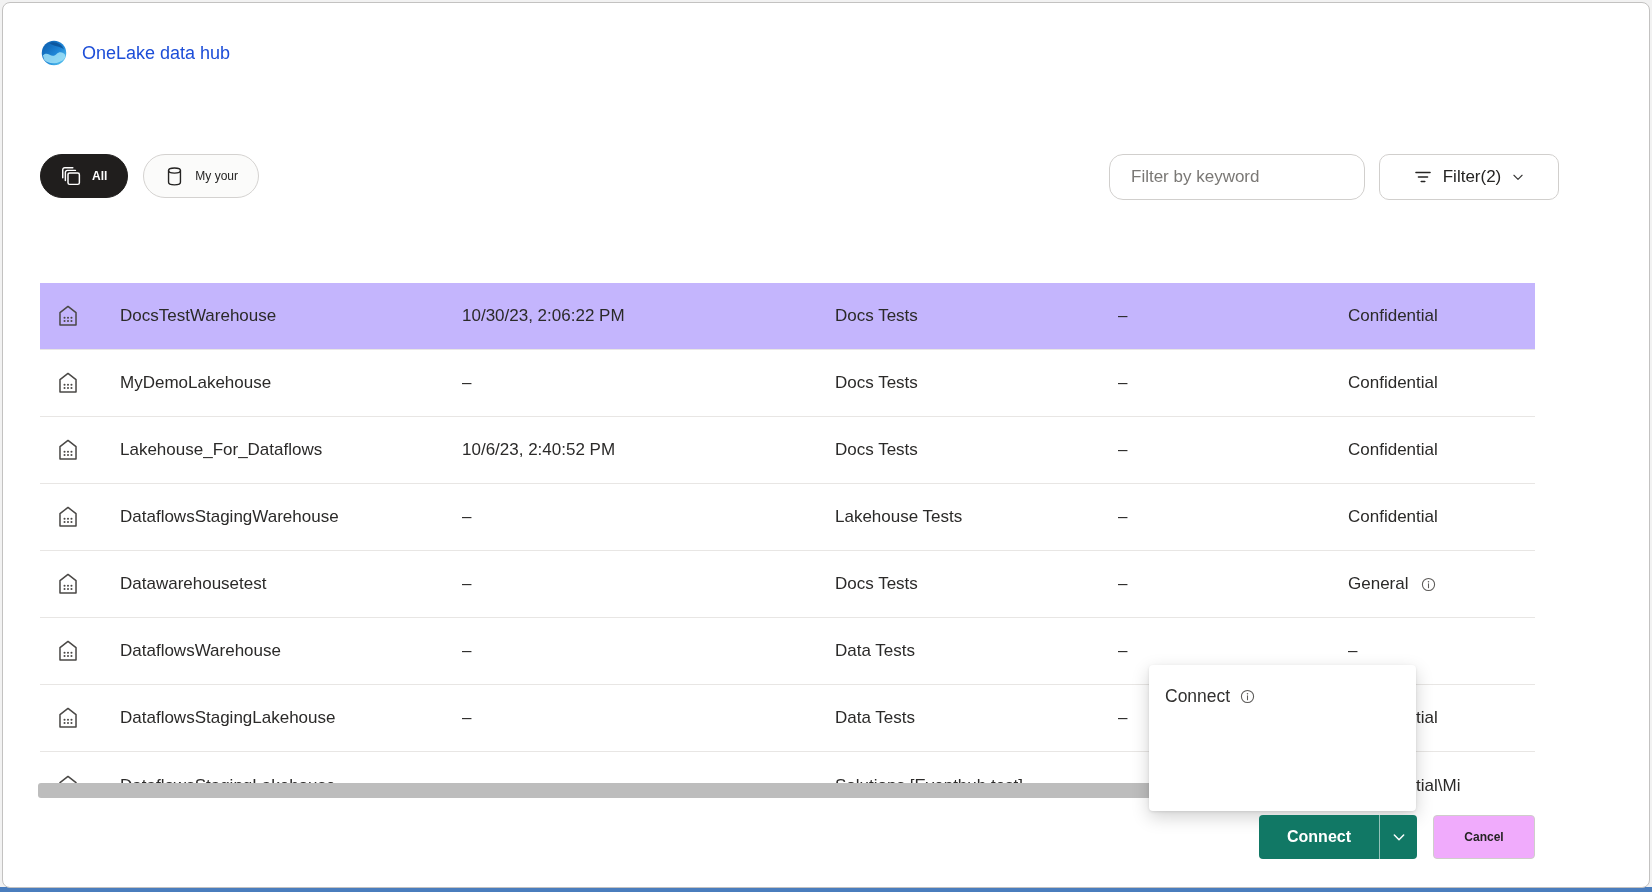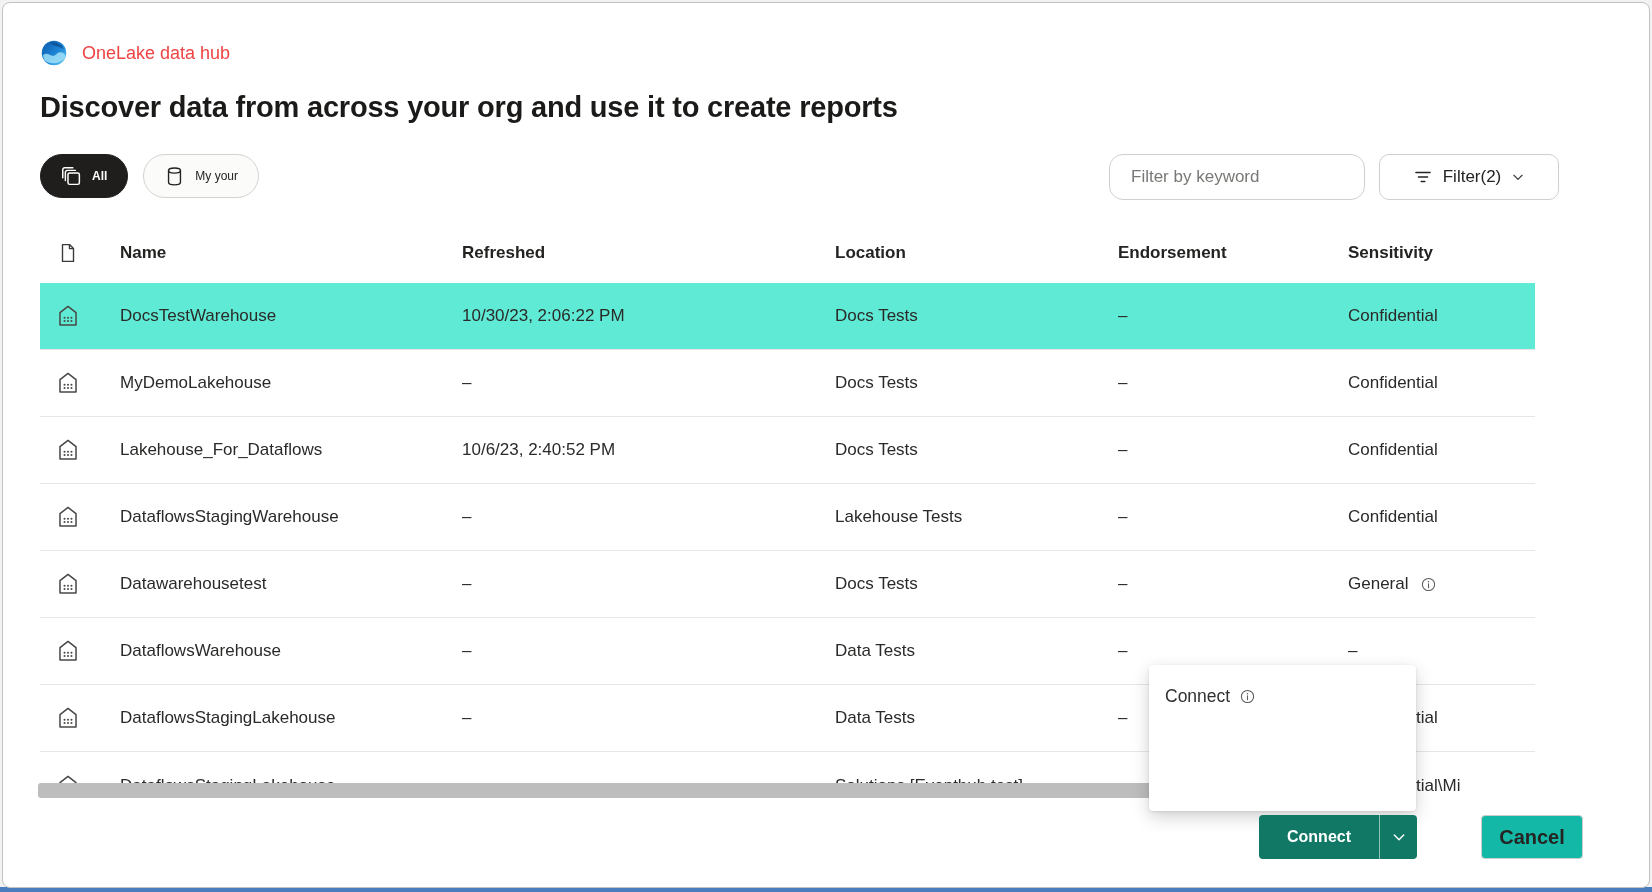--- a/index.html
+++ b/index.html
@@ -7,21 +7,21 @@
     font-family:"Liberation Sans", sans-serif; }
   .page { position:relative; width:1652px; height:892px; background:#f2f2f2; }
   .page-bottom-strip { position:absolute; left:0; bottom:0; width:100%; height:5px;
     background:#4a7dbd; }
   .dialog { position:absolute; left:2px; top:2px; width:1648px; height:886px;
     background:#ffffff; border:1px solid #c3c2c1; border-radius:8px; overflow:hidden; }
 
   
   .app-header { position:absolute; left:37px; top:36px; display:flex; align-items:center; gap:14px; }
   .app-header .logo { width:28px; height:28px; }
-  .app-title { font-size:18px; color:#ef4444; }
+  .app-title { font-size:18px; color:#1d4ed8; }
   .heading { position:absolute; left:37px; top:88px; font-size:29px; font-weight:700;
     color:#1b1a19; letter-spacing:-0.2px; }
 
   
   .pills { position:absolute; left:37px; top:151px; display:flex; gap:15px; }
   .pill { display:flex; align-items:center; gap:10px; height:44px; padding:0 20px;
     border-radius:22px; font-size:12px; cursor:pointer; border:1px solid #d4d2d0;
     background:#fbfbfa; color:#252423; }
   .pill.active { background:#201e1d; border-color:#201e1d; color:#ffffff; font-weight:700; }
   .pill svg { flex:none; }
@@ -44,21 +44,21 @@
     font-weight:700; color:#242322; }
   .c-icon { position:absolute; left:14px; top:50%; transform:translateY(-50%); width:28px;
     display:flex; justify-content:center; }
   .c-name { left:80px; } .c-ref { left:422px; } .c-loc { left:795px; }
   .c-end { left:1078px; } .c-sens { left:1308px; }
 
   .rows-clip { position:absolute; left:0; top:280px; width:1648px; height:517px;
     overflow:hidden; }
   .row { position:absolute; left:37px; width:1495px; height:67px;
     border-bottom:1px solid #e8e6e4; cursor:pointer; }
-  .row.selected { background:#5eead4; }
+  .row.selected { background:#c4b5fd; }
   .row .cell { position:absolute; top:50%; transform:translateY(-50%); font-size:17px;
     color:#2b2a29; white-space:nowrap; }
   .row .cell.with-info { display:flex; align-items:center; gap:12px; }
 
   .hscrollbar { position:absolute; left:35px; top:780px; width:1248px; height:15px;
     background:#bdbdbd; border-radius:3px; z-index:5; cursor:pointer; }
 
   
   .menu { position:absolute; left:1146px; top:662px; width:267px; height:146px;
     background:#ffffff; border-radius:4px; z-index:10;
@@ -71,23 +71,23 @@
   
   .split-btn { position:absolute; left:1256px; top:812px; height:44px; display:flex;
     z-index:11; }
   .btn-connect { width:120px; height:44px; background:#117865; color:#ffffff;
     border:none; border-radius:4px 0 0 4px; font-size:16px; font-weight:700;
     cursor:pointer; font-family:"Liberation Sans", sans-serif; }
   .btn-connect-chev { width:38px; height:44px; background:#117865; border:none;
     border-left:1px solid rgba(255,255,255,0.55); border-radius:0 4px 4px 0;
     display:flex; align-items:center; justify-content:center; cursor:pointer; }
   .btn-cancel { position:absolute; left:1430px; top:812px; width:102px; height:44px;
-    background:#14b8a6; border:1px solid #cfcdcb; border-radius:4px; font-size:20px;
+    background:#f0abfc; border:1px solid #cfcdcb; border-radius:4px; font-size:12px;
     font-weight:700; color:#252423; cursor:pointer; z-index:11;
-    font-family:"Liberation Sans", sans-serif;margin-left:48px; }
+    font-family:"Liberation Sans", sans-serif; }
 </style>
 </head>
 <body>
 
 <div class="page">
   <div class="page-bottom-strip"></div>
   <div class="dialog">
 
     <div class="app-header">
       <svg class="logo" viewBox="0 0 24 24">
@@ -98,21 +98,20 @@
               <stop offset="1" stop-color="#64d2f4"></stop>
           </linearGradient>
         </defs>
         <circle cx="12" cy="12" r="10.5" fill="url(#lg1)"></circle>
         <path d="M2.5 14 C7 9.5, 9.5 17.5, 14 13 C17 10, 20 11.5, 21.5 13.5 L21.5 16 C18 21.5, 7 22.5, 3.5 17.5 Z" fill="#9fe0f7" opacity="0.85"></path>
         <path d="M8 3.5 C13 1.5, 19 4.5, 20.5 9 C17 6, 12 6.5, 8 3.5 Z" fill="#0a4f94" opacity="0.8"></path>
       </svg>
       <span class="app-title">OneLake data hub</span>
     </div>
 
-    <h1 class="heading">Discover data from across your org and use it to create reports</h1>
 
     <div class="pills">
       <button class="pill active">
         <svg width="21" height="21" viewBox="0 0 24 24" fill="none" stroke="#ffffff" stroke-width="1.7" stroke-linejoin="round" stroke-linecap="round">
           <rect x="8" y="8" width="13" height="13" rx="2"></rect>
           <path d="M5 16.5 V7.3 A2.3 2.3 0 0 1 7.3 5 H16.5"></path>
           <path d="M2 13.5 V4.3 A2.3 2.3 0 0 1 4.3 2 H13.5"></path>
         </svg>
         <span>All</span>
       </button>
@@ -137,33 +136,20 @@
         <path d="M3.5 6.5 H20.5"></path>
           <path d="M6.5 12 H17.5"></path>
           <path d="M9.8 17.5 H14.2"></path>
       </svg>
       <span>Filter(2)</span>
       <svg width="14" height="14" viewBox="0 0 24 24" fill="none" stroke="#3b3a39" stroke-width="2" stroke-linecap="round" stroke-linejoin="round">
         <path d="M5 9 L12 16 L19 9"></path>
       </svg>
     </button>
 
-    <div class="thead">
-      <span class="c-icon">
-        <svg width="22" height="22" viewBox="0 0 24 24" fill="none" stroke="#3b3a39" stroke-width="1.5" stroke-linejoin="round">
-          <path d="M6 2.8 H13.6 L18 7.2 V21.2 H6 Z"></path>
-            <path d="M13.6 2.8 V7.2 H18"></path>
-        </svg>
-      </span>
-      <span class="cell c-name">Name</span>
-      <span class="cell c-ref">Refreshed</span>
-      <span class="cell c-loc">Location</span>
-      <span class="cell c-end">Endorsement</span>
-      <span class="cell c-sens">Sensitivity</span>
-    </div>
 
     <div class="rows-clip">
 
       <div class="row selected" style="top:0;">
         <span class="c-icon">
             <svg width="26" height="26" viewBox="0 0 24 24" fill="none" stroke="#4a4846" stroke-width="1.4" stroke-linejoin="round">
               <path d="M12 3.2 L19.4 8.9 V20.4 H4.6 V8.9 Z"></path>
               <g fill="#4a4846" stroke="none">
                 <circle cx="8.8" cy="13.7" r="0.95"></circle>
                 <circle cx="12" cy="13.7" r="0.95"></circle>

